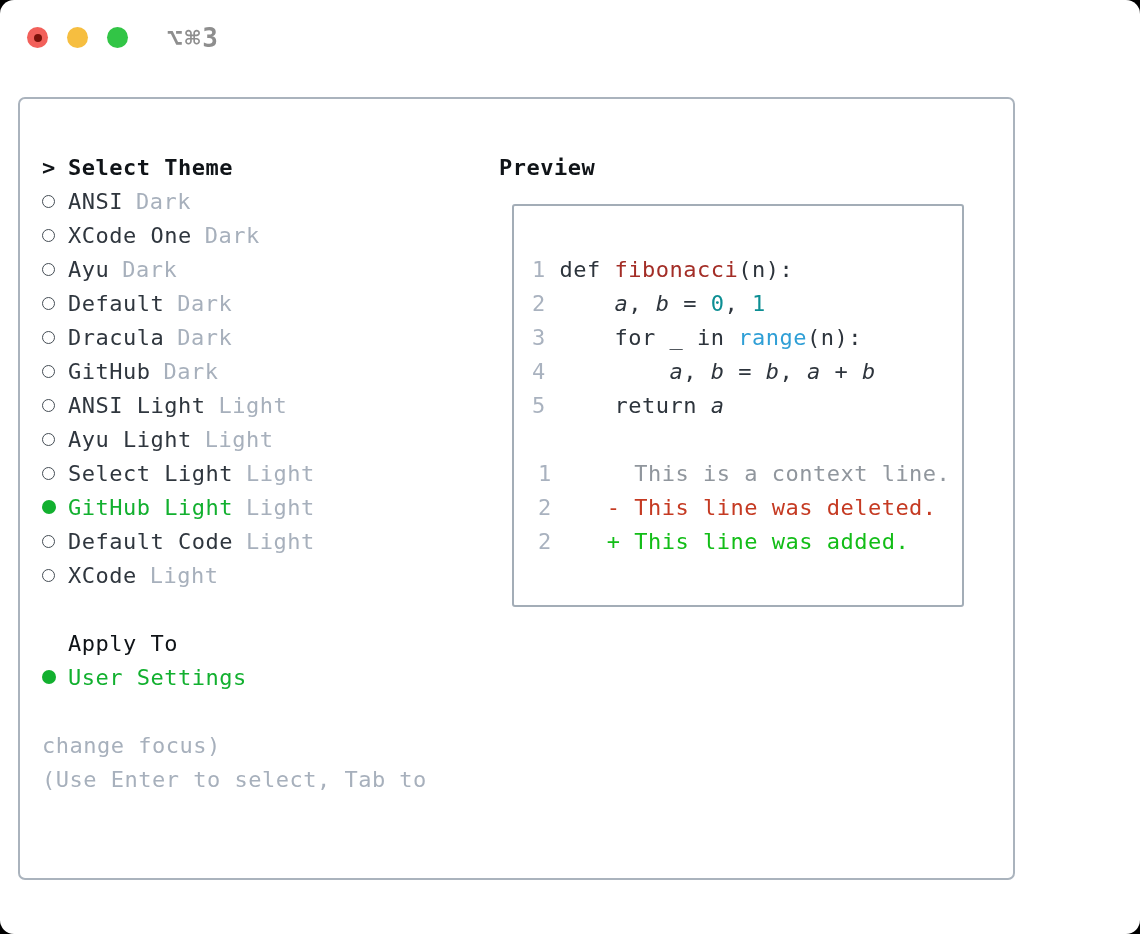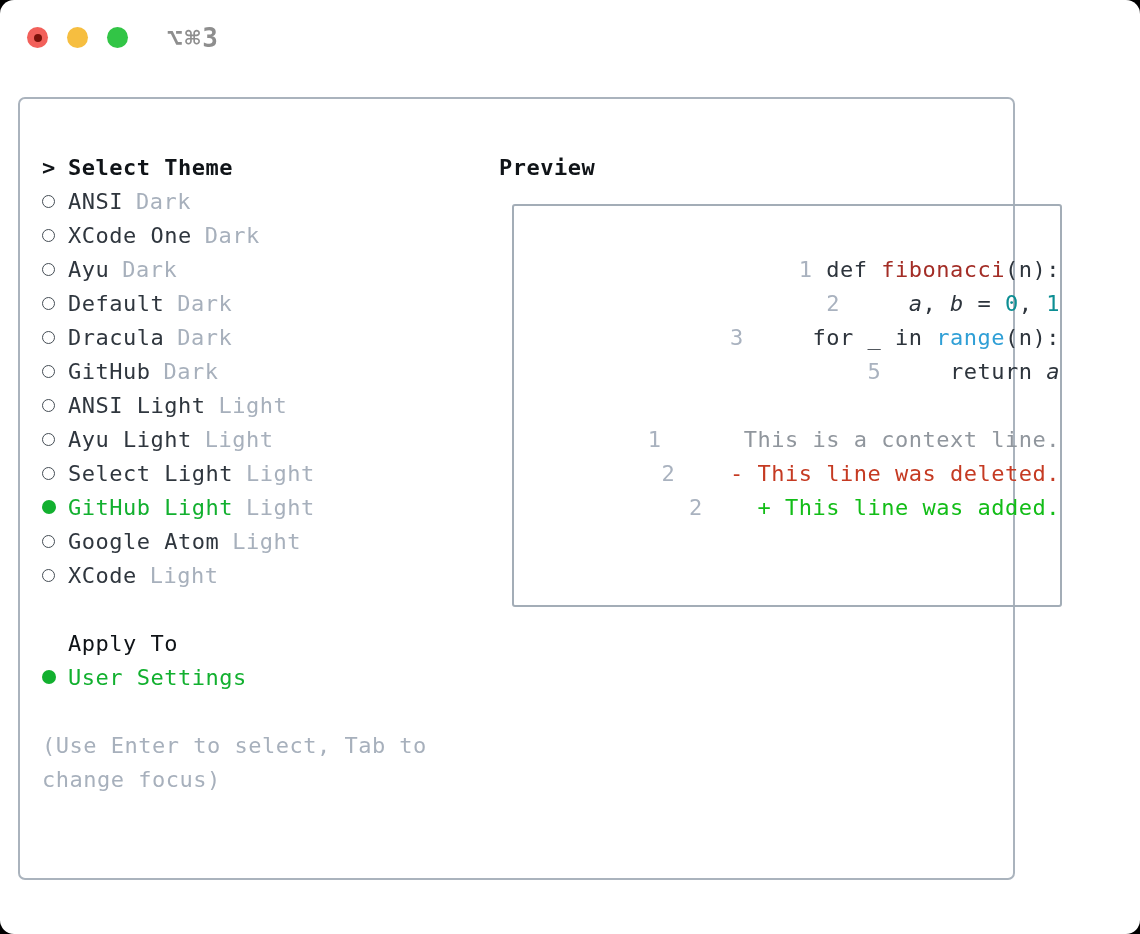--- a/index.html
+++ b/index.html
@@ -34,23 +34,23 @@
   .h1{font-weight:bold;color:var(--heading-black);}
   .h2{color:#0f1317;}
   .iname{color:var(--text-dark);}
   .variant{color:var(--muted-gray);margin-left:13px;}
   .row.selected .iname{color:var(--selection-green);}
   .help-line{height:34px;display:flex;align-items:center;font-size:22px;
              letter-spacing:0.5px;color:var(--muted-gray);white-space:pre;}
 
   
   .right-heading{position:absolute;left:479px;top:51px;}
-  .codebox{position:absolute;left:492px;top:105px;width:550px;height:403px;
+  .codebox{position:absolute;left:492px;top:105px;width:452px;height:403px;
            box-sizing:border-box;border:2px solid var(--codebox-border);border-radius:3px;
-           padding:47px 0 0 18px;overflow:hidden;text-align:right;}
+           padding:47px 0 0 18px;overflow:hidden;}
   .codeline{height:34px;line-height:34px;font-size:22px;letter-spacing:0.5px;white-space:pre;}
   .ln{color:var(--line-number-gray);}
   .tk-kw,.tk-pl{color:var(--keyword-dark);}
   .tk-fn{color:var(--function-red);}
   .tk-var{color:var(--keyword-dark);font-style:italic;}
   .tk-num{color:var(--number-teal);}
   .tk-bi{color:var(--builtin-blue);}
   .tk-context{color:var(--context-gray);}
   .tk-deleted{color:var(--deleted-red);}
   .tk-added{color:var(--added-green);}
@@ -82,52 +82,53 @@
           <div class="row"><span class="marker"><span class="circle"></span></span><span class="iname">ANSI</span><span class="variant">Dark</span></div>
           <div class="row"><span class="marker"><span class="circle"></span></span><span class="iname">XCode One</span><span class="variant">Dark</span></div>
           <div class="row"><span class="marker"><span class="circle"></span></span><span class="iname">Ayu</span><span class="variant">Dark</span></div>
           <div class="row"><span class="marker"><span class="circle"></span></span><span class="iname">Default</span><span class="variant">Dark</span></div>
           <div class="row"><span class="marker"><span class="circle"></span></span><span class="iname">Dracula</span><span class="variant">Dark</span></div>
           <div class="row"><span class="marker"><span class="circle"></span></span><span class="iname">GitHub</span><span class="variant">Dark</span></div>
           <div class="row"><span class="marker"><span class="circle"></span></span><span class="iname">ANSI Light</span><span class="variant">Light</span></div>
           <div class="row"><span class="marker"><span class="circle"></span></span><span class="iname">Ayu Light</span><span class="variant">Light</span></div>
           <div class="row"><span class="marker"><span class="circle"></span></span><span class="iname">Select Light</span><span class="variant">Light</span></div>
           <div class="row selected"><span class="marker"><span class="circle filled"></span></span><span class="iname">GitHub Light</span><span class="variant">Light</span></div>
-          <div class="row"><span class="marker"><span class="circle"></span></span><span class="iname">Google Atom</span><span class="variant">Light</span></div>
+          <div class="row"><span class="marker"><span class="circle"></span></span><span class="iname">Default Code</span><span class="variant">Light</span></div>
           <div class="row"><span class="marker"><span class="circle"></span></span><span class="iname">XCode</span><span class="variant">Light</span></div>
         </div>
 
       <div class="row"></div>
 
       <div class="row">
         <span class="marker"></span>
         <span class="h2">Apply To</span>
       </div>
 
       <div id="apply-list">
           <div class="row selected"><span class="marker"><span class="circle filled"></span></span><span class="iname">User Settings</span></div>
         </div>
 
       <div class="row"></div>
 
+      <div class="help-line">change focus)</div>
       <div class="help-line">(Use Enter to select, Tab to</div>
-      <div class="help-line">change focus)</div>
     </div>
 
     <div class="right-heading">
       <div class="row">
         <span class="h1">Preview</span>
       </div>
     </div>
 
     <div class="codebox">
       <div id="code-lines">
           <div class="codeline"><span class="ln">1</span> <span class="tk-kw">def </span><span class="tk-fn">fibonacci</span><span class="tk-pl">(n):</span></div>
           <div class="codeline"><span class="ln">2</span> <span class="tk-pl">    </span><span class="tk-var">a</span><span class="tk-pl">, </span><span class="tk-var">b</span><span class="tk-pl"> = </span><span class="tk-num">0</span><span class="tk-pl">, </span><span class="tk-num">1</span></div>
           <div class="codeline"><span class="ln">3</span> <span class="tk-pl">    </span><span class="tk-kw">for </span><span class="tk-pl">_ </span><span class="tk-kw">in </span><span class="tk-bi">range</span><span class="tk-pl">(n):</span></div>
+          <div class="codeline"><span class="ln">4</span> <span class="tk-pl">        </span><span class="tk-var">a</span><span class="tk-pl">, </span><span class="tk-var">b</span><span class="tk-pl"> = </span><span class="tk-var">b</span><span class="tk-pl">, </span><span class="tk-var">a</span><span class="tk-pl"> + </span><span class="tk-var">b</span></div>
           <div class="codeline"><span class="ln">5</span> <span class="tk-pl">    </span><span class="tk-kw">return </span><span class="tk-var">a</span></div>
         </div>
       <div id="diff-lines">
           <div class="codeline"><span class="ln">1</span><span class="tk-context">      This is a context line.</span></div>
           <div class="codeline"><span class="ln">2</span><span class="tk-deleted">    - This line was deleted.</span></div>
           <div class="codeline"><span class="ln">2</span><span class="tk-added">    + This line was added.</span></div>
         </div>
     </div>
 
   </div>

